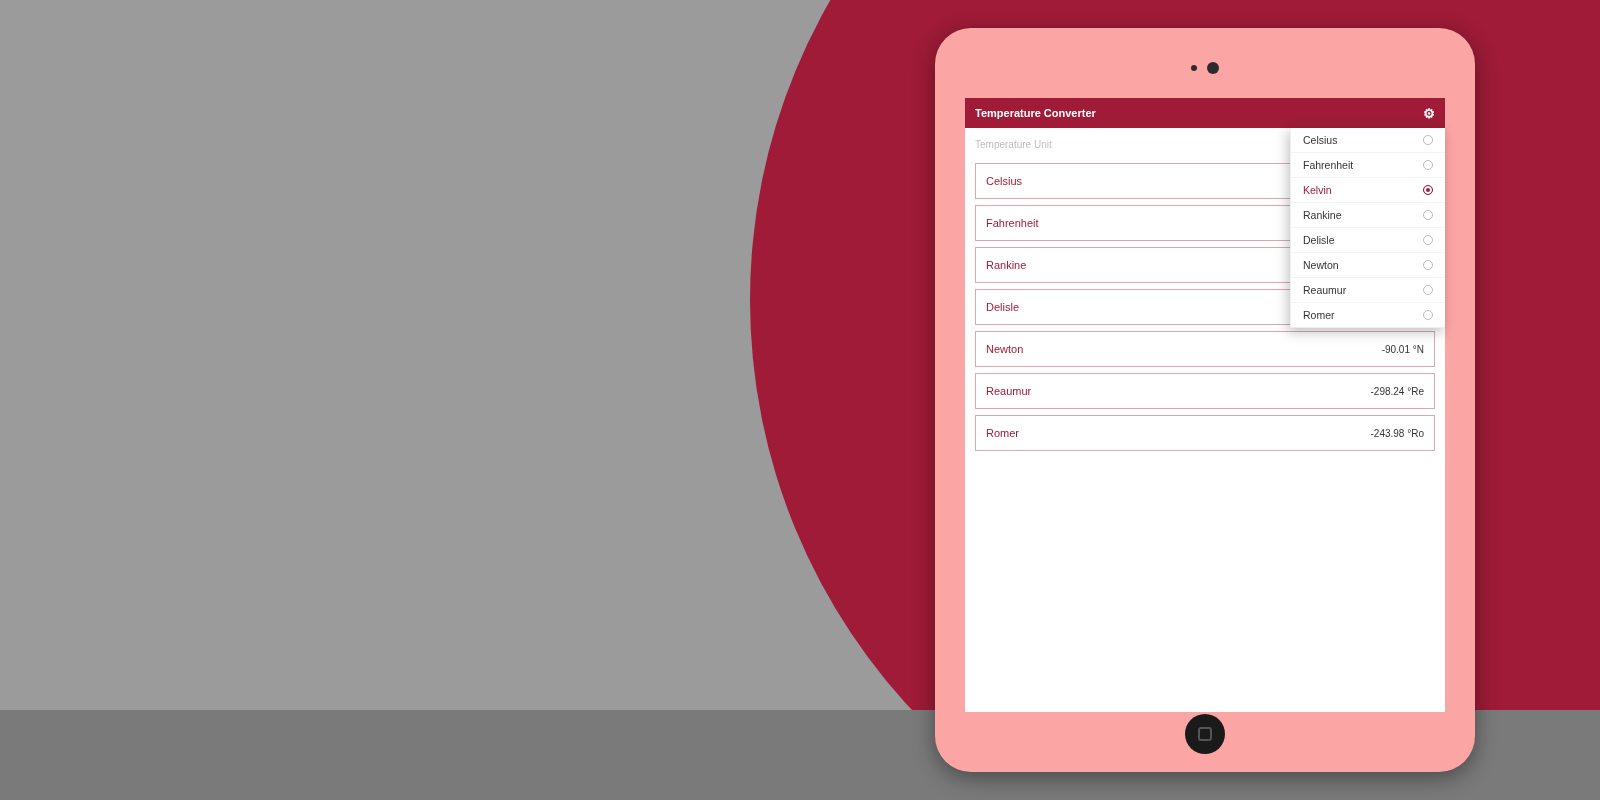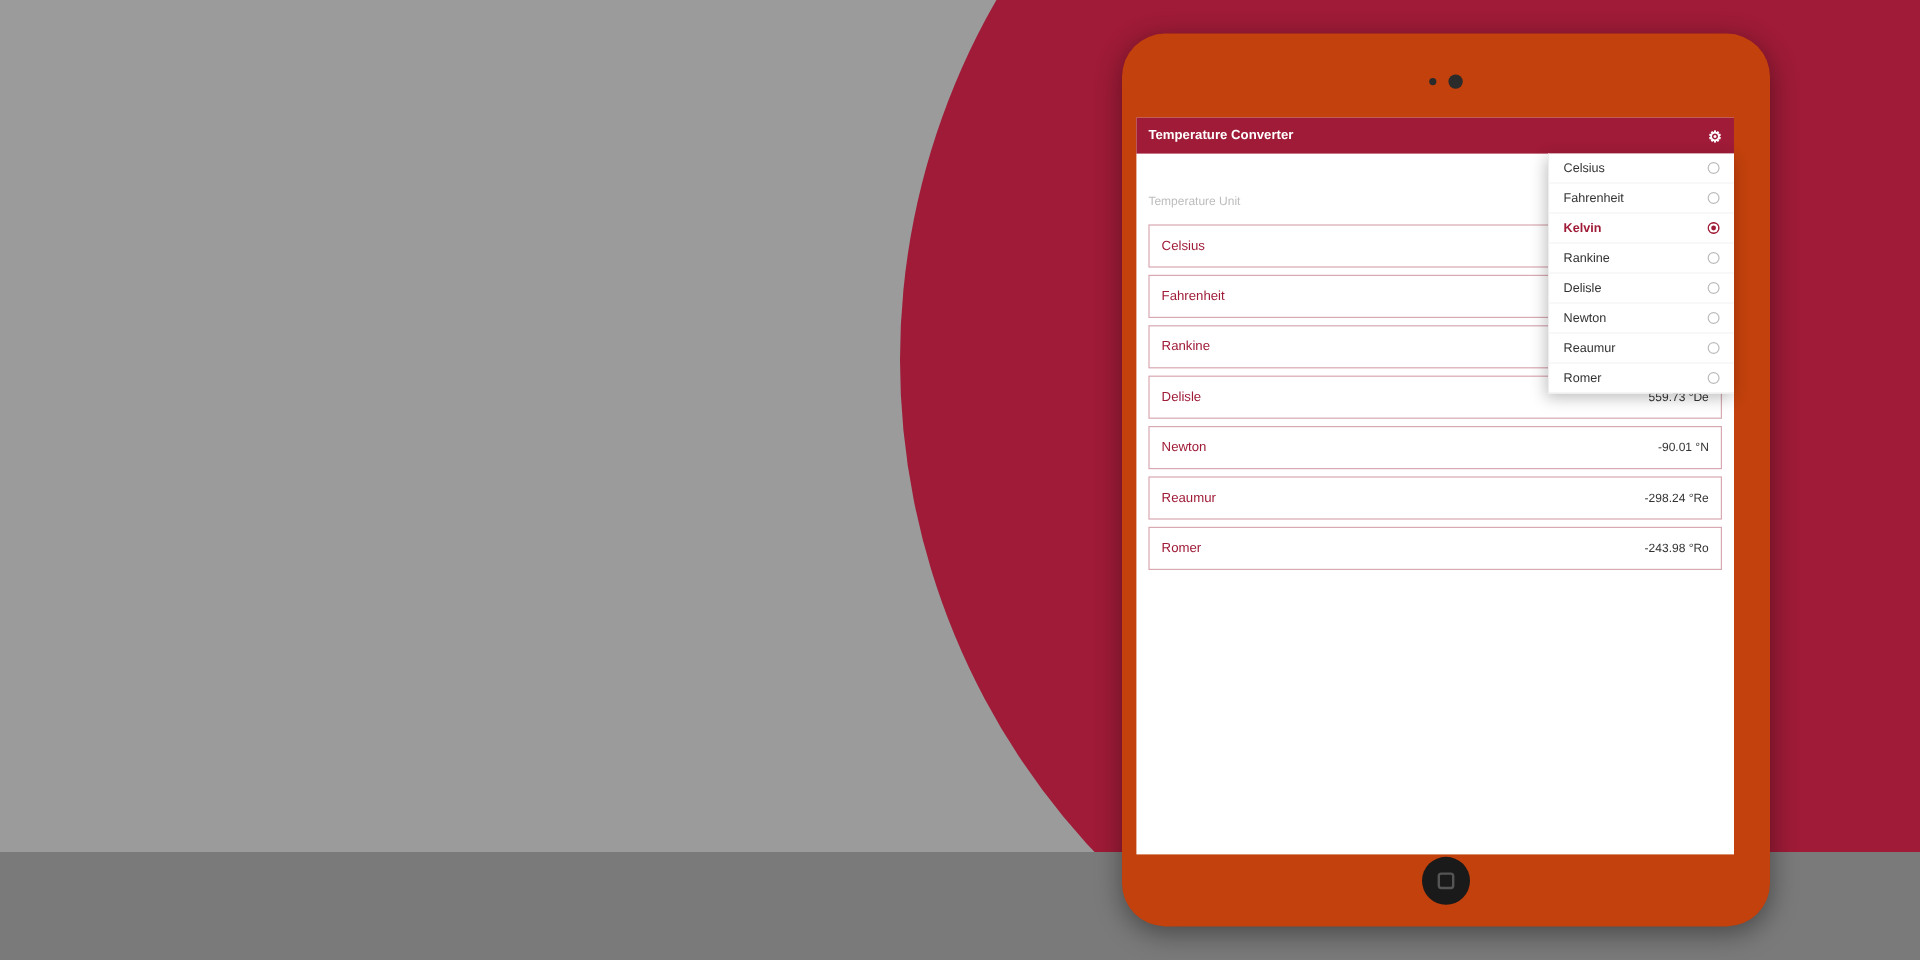--- a/index.html
+++ b/index.html
@@ -36,23 +36,23 @@
     font-weight: 500;
   }
 
   
   .tablet {
     position: absolute;
     left: 935px;
     top: 28px;
     width: 540px;
     height: 744px;
-    background: #c2410c;
+    background: #fca5a5;
     border-radius: 36px;
-    padding: 70px 30px 60px 12px;
+    padding: 70px 30px 60px 30px;
     box-shadow: 0 6px 22px rgba(0,0,0,.4);
   }
   .tablet .camera {
     position: absolute;
     top: 34px; left: 50%; transform: translateX(-50%);
     display: flex; align-items: center; gap: 10px;
   }
   .tablet .camera .dot { width: 6px; height: 6px; border-radius: 50%; background: #2b2b2b; }
   .tablet .camera .lens { width: 12px; height: 12px; border-radius: 50%; background: #2b2b2b; }
   .tablet .home {
@@ -82,21 +82,20 @@
     padding: 0 10px;
     font-size: 11px;
     font-weight: 600;
   }
   .gear-icon { font-size: 13px; }
 
   .inputs {
     padding: 6px 10px 8px 10px;
     font-size: 10px;
     color: #bdbdbd;
-    margin-top: 24px;
   }
   .inputs .field {
     padding: 5px 0;
   }
 
   .result-list {
     padding: 0 10px;
   }
   .result-row {
     border: 1px solid #d8a9b2;
@@ -126,21 +125,21 @@
   .dropdown .opt {
     display: flex;
     align-items: center;
     justify-content: space-between;
     padding: 6px 12px;
     font-size: 10.5px;
     color: #333;
     border-bottom: 1px solid #f4f4f4;
   }
   .dropdown .opt:last-child { border-bottom: none; }
-  .dropdown .opt.selected { color: #9f1b37; font-weight: 700; }
+  .dropdown .opt.selected { color: #9f1b37; font-weight: 400; }
   .radio {
     width: 10px; height: 10px; border-radius: 50%;
     border: 1.5px solid #bbb; display: inline-block;
   }
   .radio.on { border-color: #9f1b37; background: #9f1b37; box-shadow: inset 0 0 0 2px #fff; }
 </style>
 </head>
 <body>
 
 <div class="stage">

